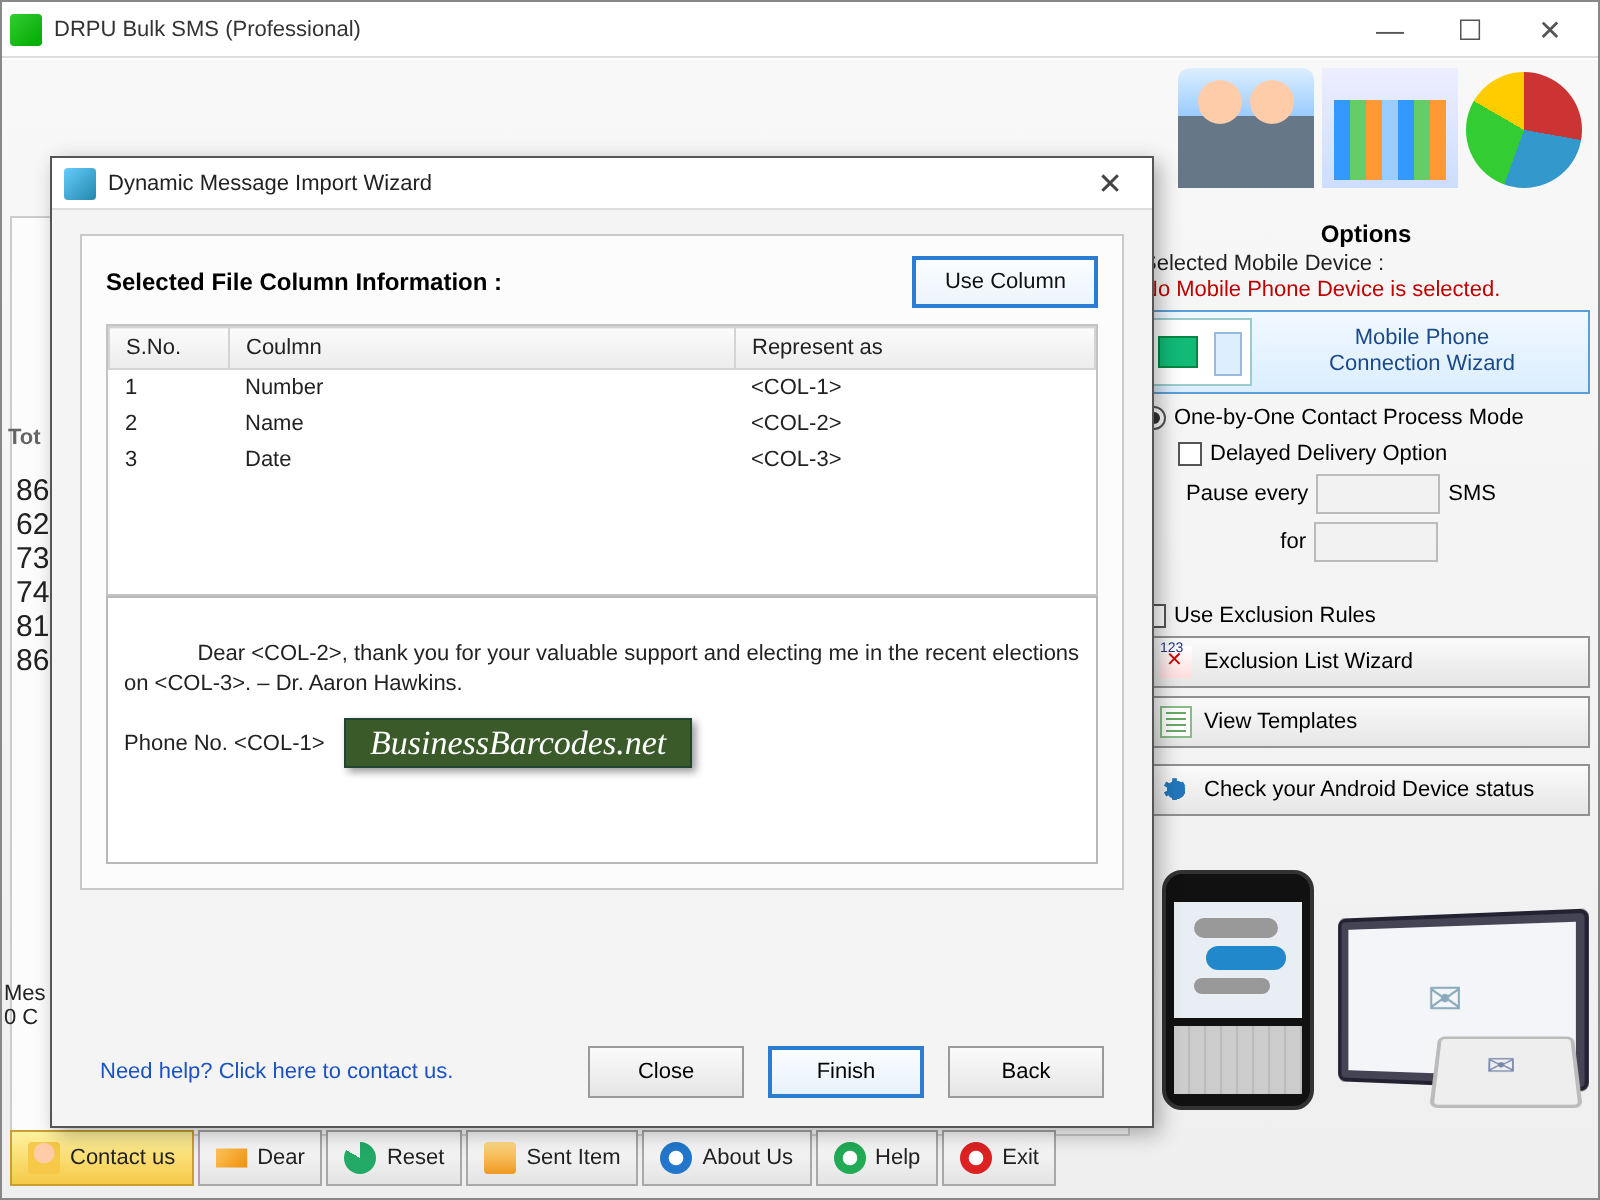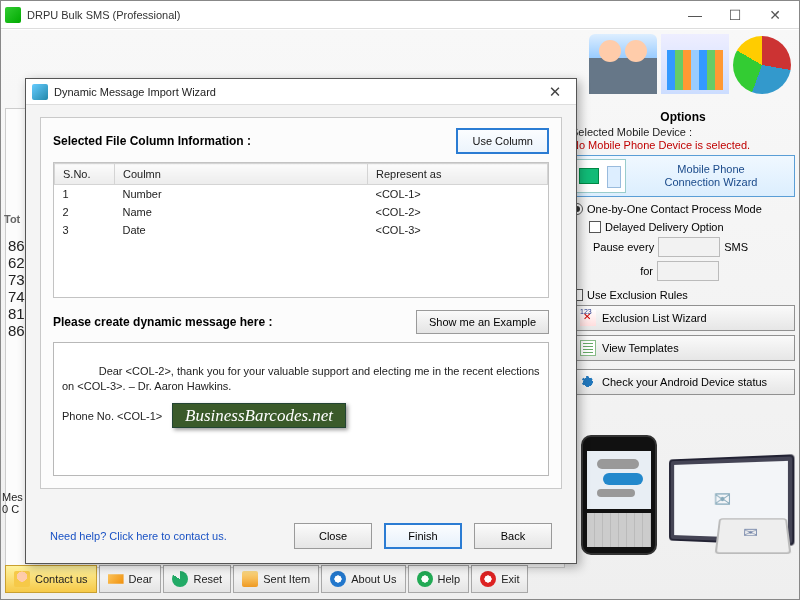--- a/index.html
+++ b/index.html
@@ -151,21 +151,21 @@
       </div>
       <div class="pause-row">
         <span>Pause every</span>
         <div class="num-in"></div>
         <span>SMS</span>
       </div>
       <div class="pause-row">
         <span style="width:60px;text-align:right">for</span>
         <div class="num-in"></div>
       </div>
-      <div class="radio-row" style="margin-top:8px">
+      <div class="radio-row" style="margin-top:21px">
         <div class="chk"></div>
         <span>Use Exclusion Rules</span>
       </div>
       <div class="flat-btn wide">
         <div class="bi bi-excl"></div>
         <span>Exclusion List Wizard</span>
       </div>
       <div class="flat-btn wide">
         <div class="bi bi-tpl"></div>
         <span>View Templates</span>
@@ -250,24 +250,20 @@
                     <td>&lt;COL-2&gt;</td>
                   </tr>
                   <tr>
                     <td>3</td>
                     <td>Date</td>
                     <td>&lt;COL-3&gt;</td>
                   </tr>
                 </tbody>
             </table>
           </div>
-          <div class="sec-hdr" style="margin-top:12px">
-            <div class="sec-lbl">Please create dynamic message here :</div>
-            <div class="showex-btn">Show me an Example</div>
-          </div>
           <div class="msg-area">
             <span>Dear &lt;COL-2&gt;, thank you for your valuable support and electing me in the recent elections on &lt;COL-3&gt;. – Dr. Aaron Hawkins.
 
 Phone No. &lt;COL-1&gt;</span>
             <div class="watermark">BusinessBarcodes.net</div>
           </div>
         </div>
       </div>
       <div class="modal-foot">
         <div class="help-link">Need help? Click here to contact us.</div>

